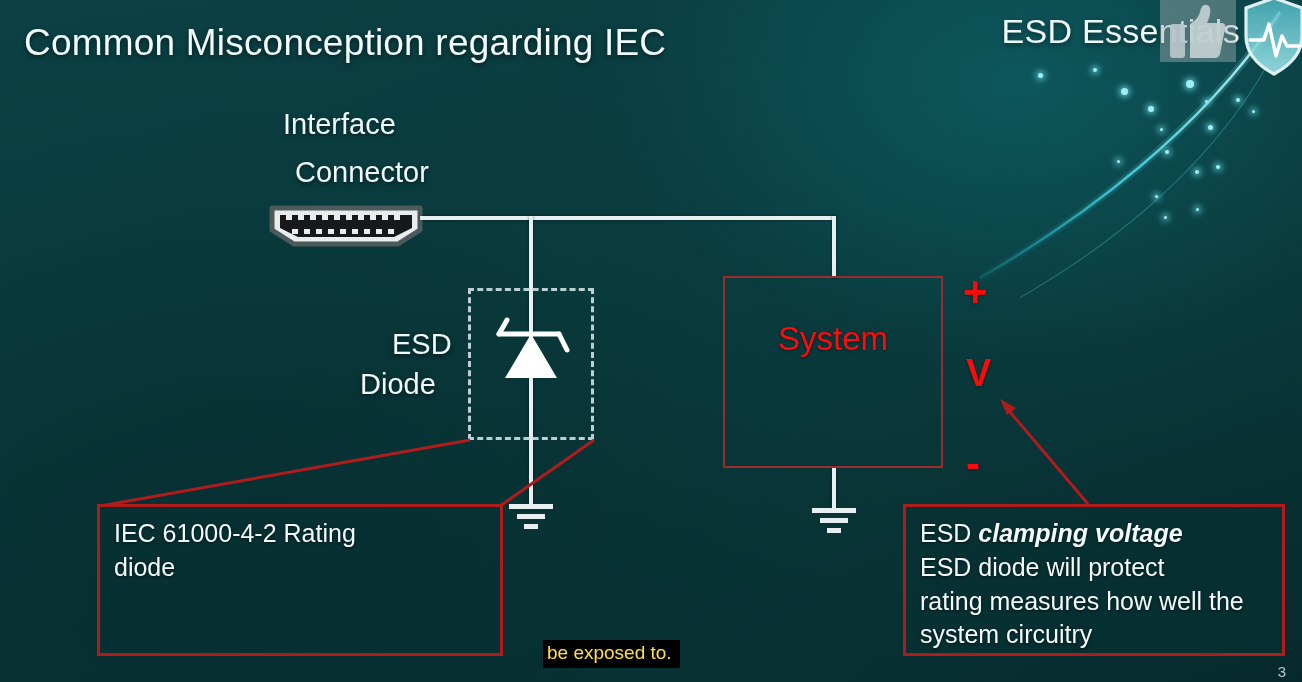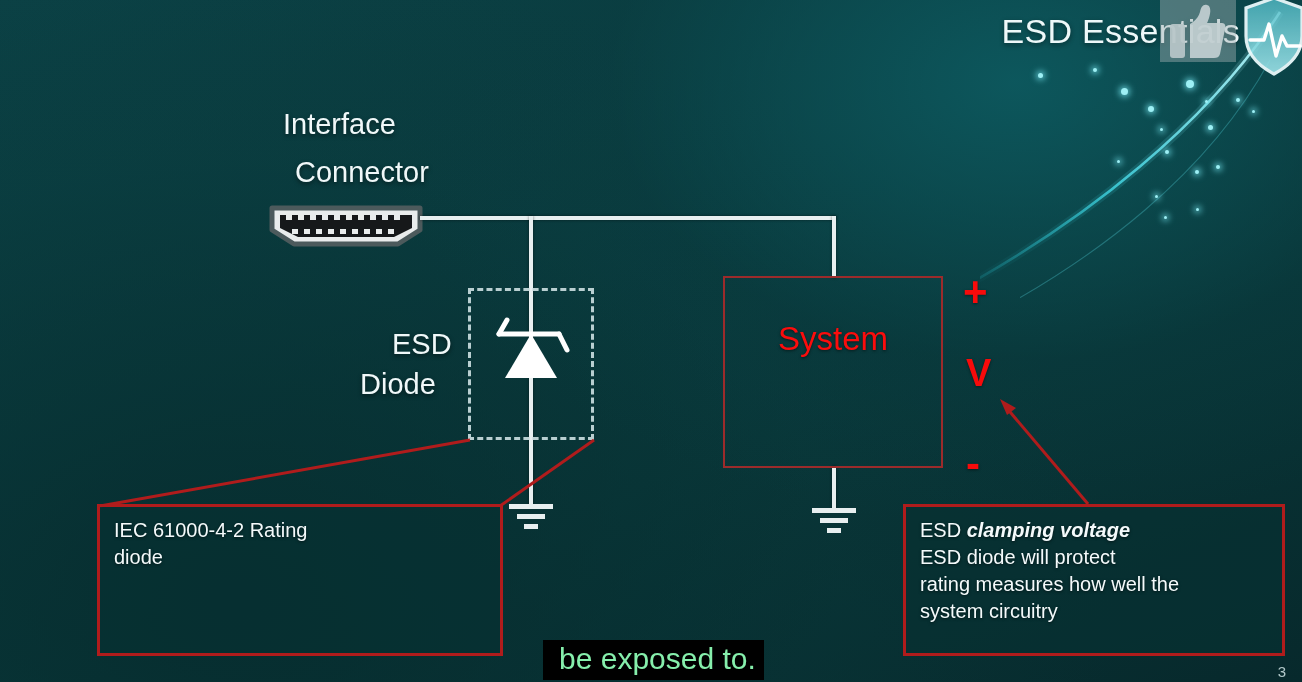--- a/index.html
+++ b/index.html
@@ -94,35 +94,35 @@
     text-shadow:0 1px 3px rgba(0,0,0,.45);
   }
   #polarity-plus{left:963px;top:268px;font-size:42px;}
   #polarity-v{left:966px;top:352px;font-size:38px;}
   #polarity-minus{left:966px;top:440px;font-size:42px;}
 
   
   .callout{
     position:absolute;border:3px solid #b01c1c;box-sizing:border-box;
     background:rgba(7,48,50,.72);
-    color:#f4fafb;font-size:20px;line-height:1.35;
+    color:#f4fafb;font-size:25px;line-height:1.35;
     padding:10px 18px 8px 14px;
     text-shadow:0 1px 3px rgba(0,0,0,.55);
   }
   #callout-left{left:97px;top:504px;width:406px;height:152px;}
   #callout-right{left:903px;top:504px;width:382px;height:152px;}
   #callout-right b{font-weight:bold;font-style:italic;}
 
   .leader{position:absolute;pointer-events:none;}
 
   
   #caption-bar{
     position:absolute;left:543px;top:640px;
-    background:#000;color:#86efac;font-size:30px;
-    padding:2px 8px 4px 16px;white-space:nowrap;
+    background:#000;color:#fde047;font-size:19px;
+    padding:2px 8px 4px 4px;white-space:nowrap;
   }
 
   #page-number{
     position:absolute;right:16px;bottom:2px;
     color:#cfe3e4;font-size:15px;opacity:.85;
   }
 </style>
 </head>
 <body>
 
@@ -154,20 +154,21 @@
   <div class="particle" style="left:1208px;top:125px;width:5px;height:5px;"></div>
   <div class="particle" style="left:1165px;top:150px;width:4px;height:4px;"></div>
   <div class="particle" style="left:1195px;top:170px;width:4px;height:4px;"></div>
   <div class="particle" style="left:1216px;top:165px;width:4px;height:4px;"></div>
   <div class="particle" style="left:1155px;top:195px;width:3px;height:3px;"></div>
   <div class="particle" style="left:1196px;top:208px;width:3px;height:3px;"></div>
   <div class="particle" style="left:1164px;top:216px;width:3px;height:3px;"></div>
   <div class="particle" style="left:1117px;top:160px;width:3px;height:3px;"></div>
   <div class="particle" style="left:1205px;top:100px;width:3px;height:3px;"></div>
 
+  <div id="page-title">Common Misconception regarding IEC</div>
   <div id="brand-title">ESD Essentials</div>
 
   <div id="thumb-overlay">
     <svg width="56" height="54" viewBox="0 0 56 54">
       <rect x="0" y="20" width="15" height="34" rx="3" fill="#b9c7c9" opacity=".92"></rect>
       <path d="M20 54 L20 20 C20 20 28 16 30 8 C31 3 33 0 37 1 C41 2 41 8 39 14 C38 17 37 19 37 19 L52 19 C55 19 56 22 55 25 L50 50 C49 53 47 54 44 54 Z" fill="#c2cfd1" opacity=".92"></path>
     </svg>
   </div>
 
   <svg id="shield-logo" viewBox="0 0 64 82">

